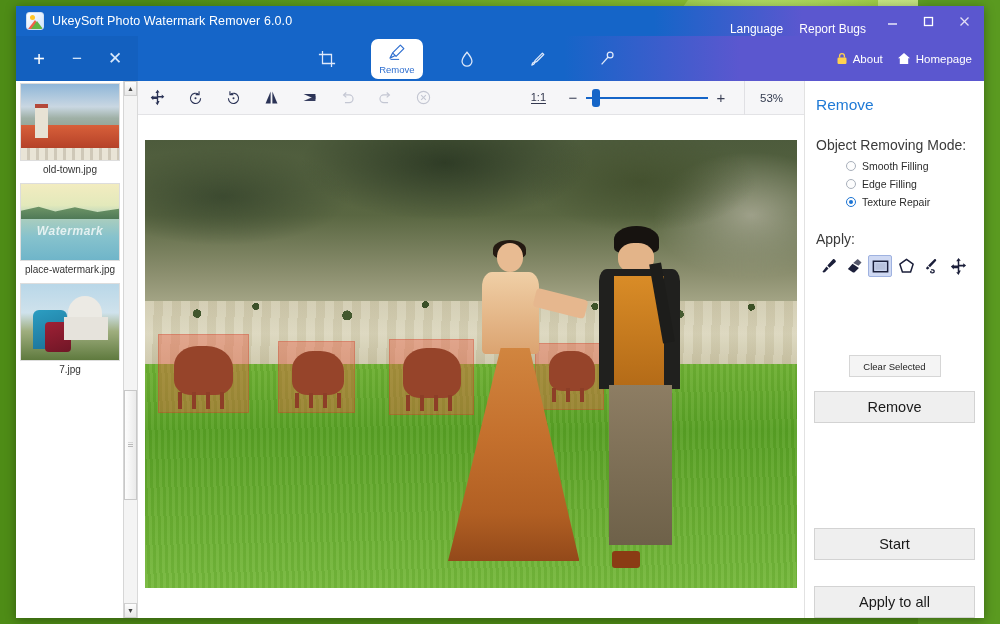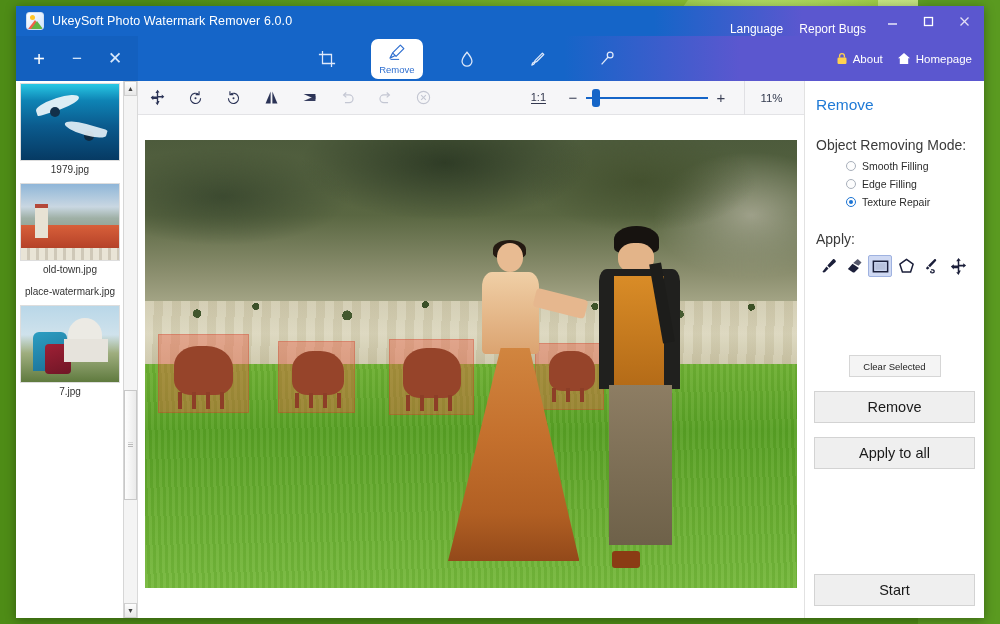--- a/index.html
+++ b/index.html
@@ -442,36 +442,32 @@
           <span>Homepage</span>
         </div>
       </div>
     </div>
 
     <div class="body">
 
       <div class="thumbs-panel">
         <div class="thumbs-list">
 
-          <div class="thumb-item">
-            <div class="thumb-img tn-divers">
-                <i class="a"></i>
-                <i class="b"></i>
-              </div>
-            <div class="thumb-name">1979.jpg</div>
-          </div>
 
           <div class="thumb-item">
             <div class="thumb-img tn-town">
                 <i class="roofs"></i>
               </div>
             <div class="thumb-name">old-town.jpg</div>
           </div>
 
           <div class="thumb-item">
+            <div class="thumb-img tn-lake">
+              <i class="wm">Watermark</i>
+            </div>
             <div class="thumb-name">place-watermark.jpg</div>
           </div>
 
           <div class="thumb-item">
             <div class="thumb-img tn-taj">
                 <i class="p"></i>
                 <i class="p2"></i>
               </div>
             <div class="thumb-name">7.jpg</div>
           </div>
@@ -543,21 +539,21 @@
           </div>
 
           <div class="zoom-group">
             <div class="zoom-11">1:1</div>
             <div class="zoom-minus">−</div>
             <div class="slider">
               <div class="rail"></div>
               <div class="knob"></div>
             </div>
             <div class="zoom-plus">+</div>
-            <div class="zoom-pct">11%</div>
+            <div class="zoom-pct">53%</div>
           </div>
         </div>
 
         <div class="canvas-area">
           <div class="photo">
             <div class="cliff"></div>
             <div class="rockwall"></div>
             <div class="shrubs"></div>
             <div class="grass"></div>
 
@@ -645,19 +641,19 @@
           </div>
           <div class="tool-ic">
             <svg width="19" height="19" viewBox="0 0 20 20" fill="#1b1f3a">
               <path d="M10 1l2.4 3h-1.6v4.2h4.2V6.6l3 2.4-3 2.4v-1.4h-4.2v4.2h1.6L10 19l-2.4-3h1.6v-4.2H5v1.4L2 9.9l3-2.4v1.4h4.2V4.6H7.6z"></path>
             </svg>
           </div>
         </div>
 
         <div class="clear-btn">Clear Selected</div>
         <div class="big-btn">Remove</div>
+        <div class="big-btn start-btn">Start</div>
         <div class="big-btn">Apply to all</div>
-        <div class="big-btn start-btn">Start</div>
       </div>
 
     </div>
   </div>
 </div>
 
 </body></html>

